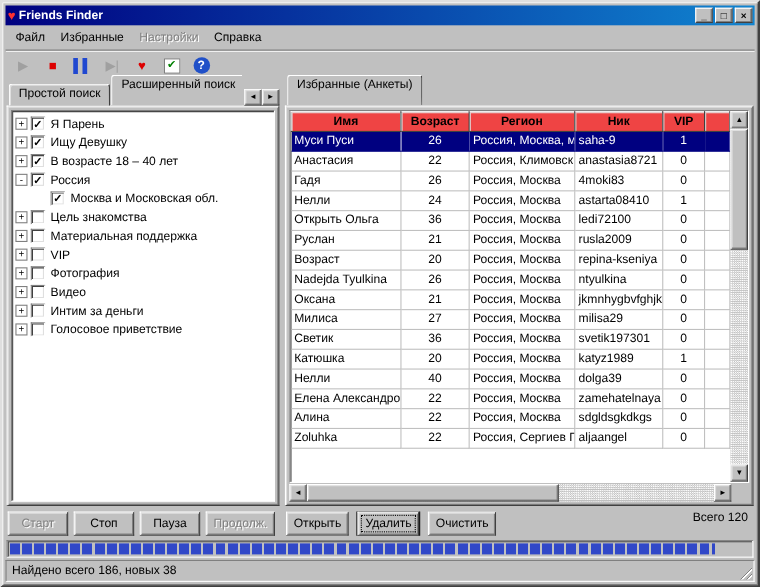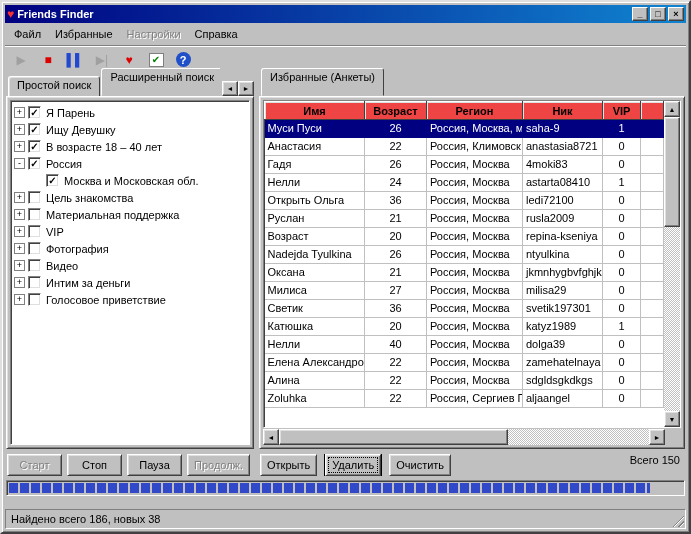--- a/index.html
+++ b/index.html
@@ -153,21 +153,21 @@
   .progress-row { flex:0 0 18px; padding:1px 1px; }
   .progress {
     height:16px; position:relative; background:#c0c0c0;
     border:1px solid; border-color:#808080 #fff #fff #808080;
     box-shadow: inset 1px 1px 0 #404040;
   }
   .progress-fill { position:absolute; left:2px; top:2px; bottom:2px; }
 
   .statusbar {
     flex:0 0 20px; display:flex; align-items:center; padding:0 5px; position:relative;
-    border:1px solid; border-color:#808080 #fff #fff #808080; margin-top:12px;
+    border:1px solid; border-color:#808080 #fff #fff #808080; margin-top:1px;
   }
   .grip {
     position:absolute; right:1px; bottom:1px; width:13px; height:13px;
     background: repeating-linear-gradient(135deg, transparent 0 2px, #808080 2px 3px, #fff 3px 4px);
     clip-path: polygon(100% 0, 100% 100%, 0 100%);
   }
 </style>
 </head>
 <body>
 
@@ -473,21 +473,21 @@
           <div class="sb-btn">►</div>
           <div class="sb-corner"></div>
         </div>
       </div>
       <div class="btn-row">
         <span class="tabs-holder" style="flex:0 0 auto; gap:8px; display:flex;">
             <button class="btn">Открыть</button>
             <button class="btn focused">Удалить</button>
             <button class="btn">Очистить</button>
           </span>
-        <span class="total">Всего 150</span>
+        <span class="total">Всего 120</span>
       </div>
     </div>
   </div>
 
   <div class="progress-row">
     <div class="progress">
       <div class="progress-fill" style="width: calc(95% - 2px); background: repeating-linear-gradient(90deg, rgb(49, 72, 200) 0px, rgb(49, 72, 200) 9px, transparent 9px, transparent 11px);"></div>
     </div>
   </div>
 

